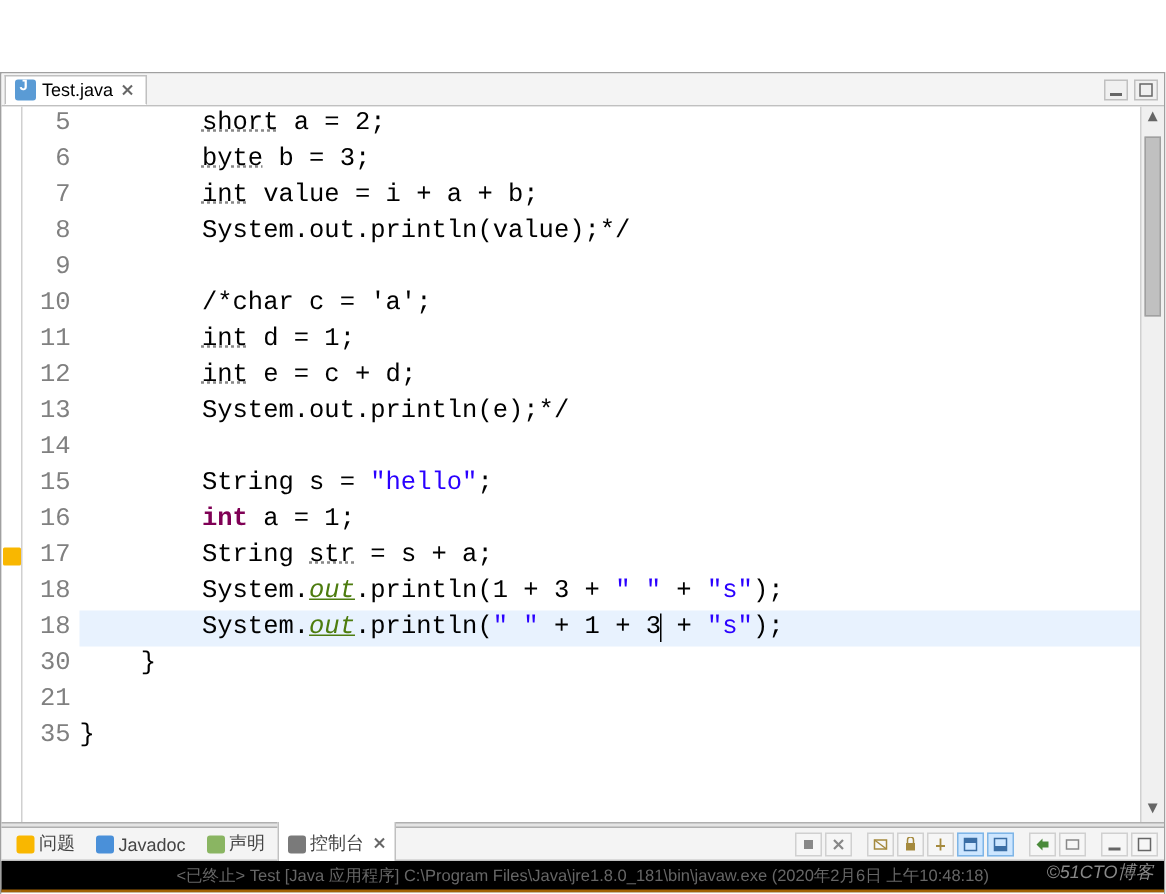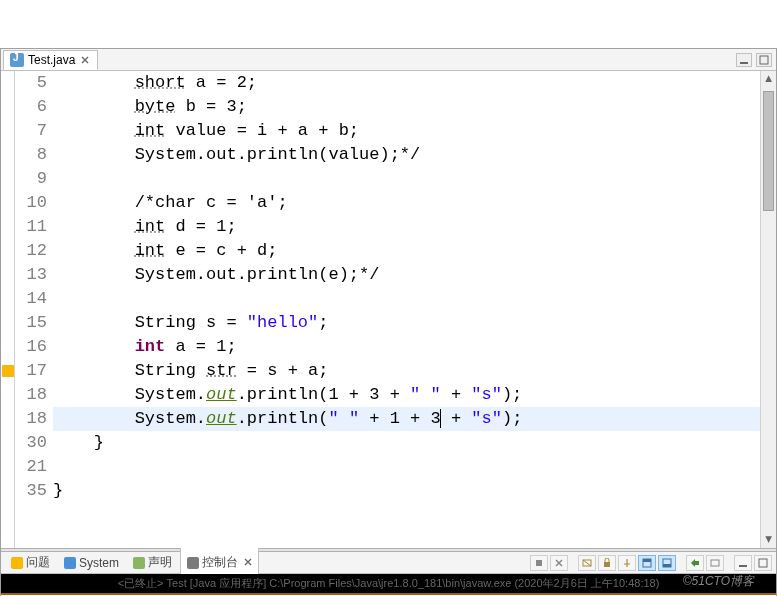--- a/index.html
+++ b/index.html
@@ -41,21 +41,21 @@
   .ic-prob { background: #f9b700; border-radius: 2px; }
   .ic-jdoc { background: #4a90d9; border-radius: 2px; }
   .ic-decl { background: #8ab562; border-radius: 2px; }
   .ic-con { background: #7a7a7a; border-radius: 2px; }
   .panel-tools { margin-left: auto; display: flex; gap: 2px; }
   .ptool { width: 18px; height: 16px; background: #f6f6f6; border: 1px solid #d0d0d0; display: flex; align-items: center; justify-content: center; cursor: pointer; }
   .ptool.active { background: #cde6ff; border-color: #7fb5e6; }
   .ptool svg { width: 10px; height: 10px; }
   .status { font-size: 11px; color: #666; background: #000000; padding: 2px 4px; border-bottom: 2px solid #a16207; text-align: center; }
   .console { flex: 0 0 auto; font-family: Consolas, monospace; font-size: 14px; line-height: 22px; background: #fff; padding: 2px 4px; color: #000; white-space: pre; }
-  .watermark { position: absolute; right: 23px; bottom: 6px; color: #888; font-size: 12px; font-style: italic; }
+  .watermark { position: absolute; right: 8px; bottom: 6px; color: #888; font-size: 12px; font-style: italic; }
 </style>
 </head>
 <body>
 
 <div class="ide">
 
   <div class="tabbar">
     <div class="tab">
       <span class="j-icon"></span>
       <span>Test.java</span>
@@ -113,21 +113,21 @@
 
   <div class="splitter"></div>
 
   <div class="panel-tabs">
     <div class="ptab">
       <span class="picon ic-prob"></span>
       <span>问题</span>
     </div>
     <div class="ptab">
       <span class="picon ic-jdoc"></span>
-      <span>System</span>
+      <span>Javadoc</span>
     </div>
     <div class="ptab">
       <span class="picon ic-decl"></span>
       <span>声明</span>
     </div>
     <div class="ptab active">
       <span class="picon ic-con"></span>
       <span>控制台</span>
       <span class="close" style="margin-left:3px;">
         <svg width="8" height="8" viewBox="0 0 8 8">

